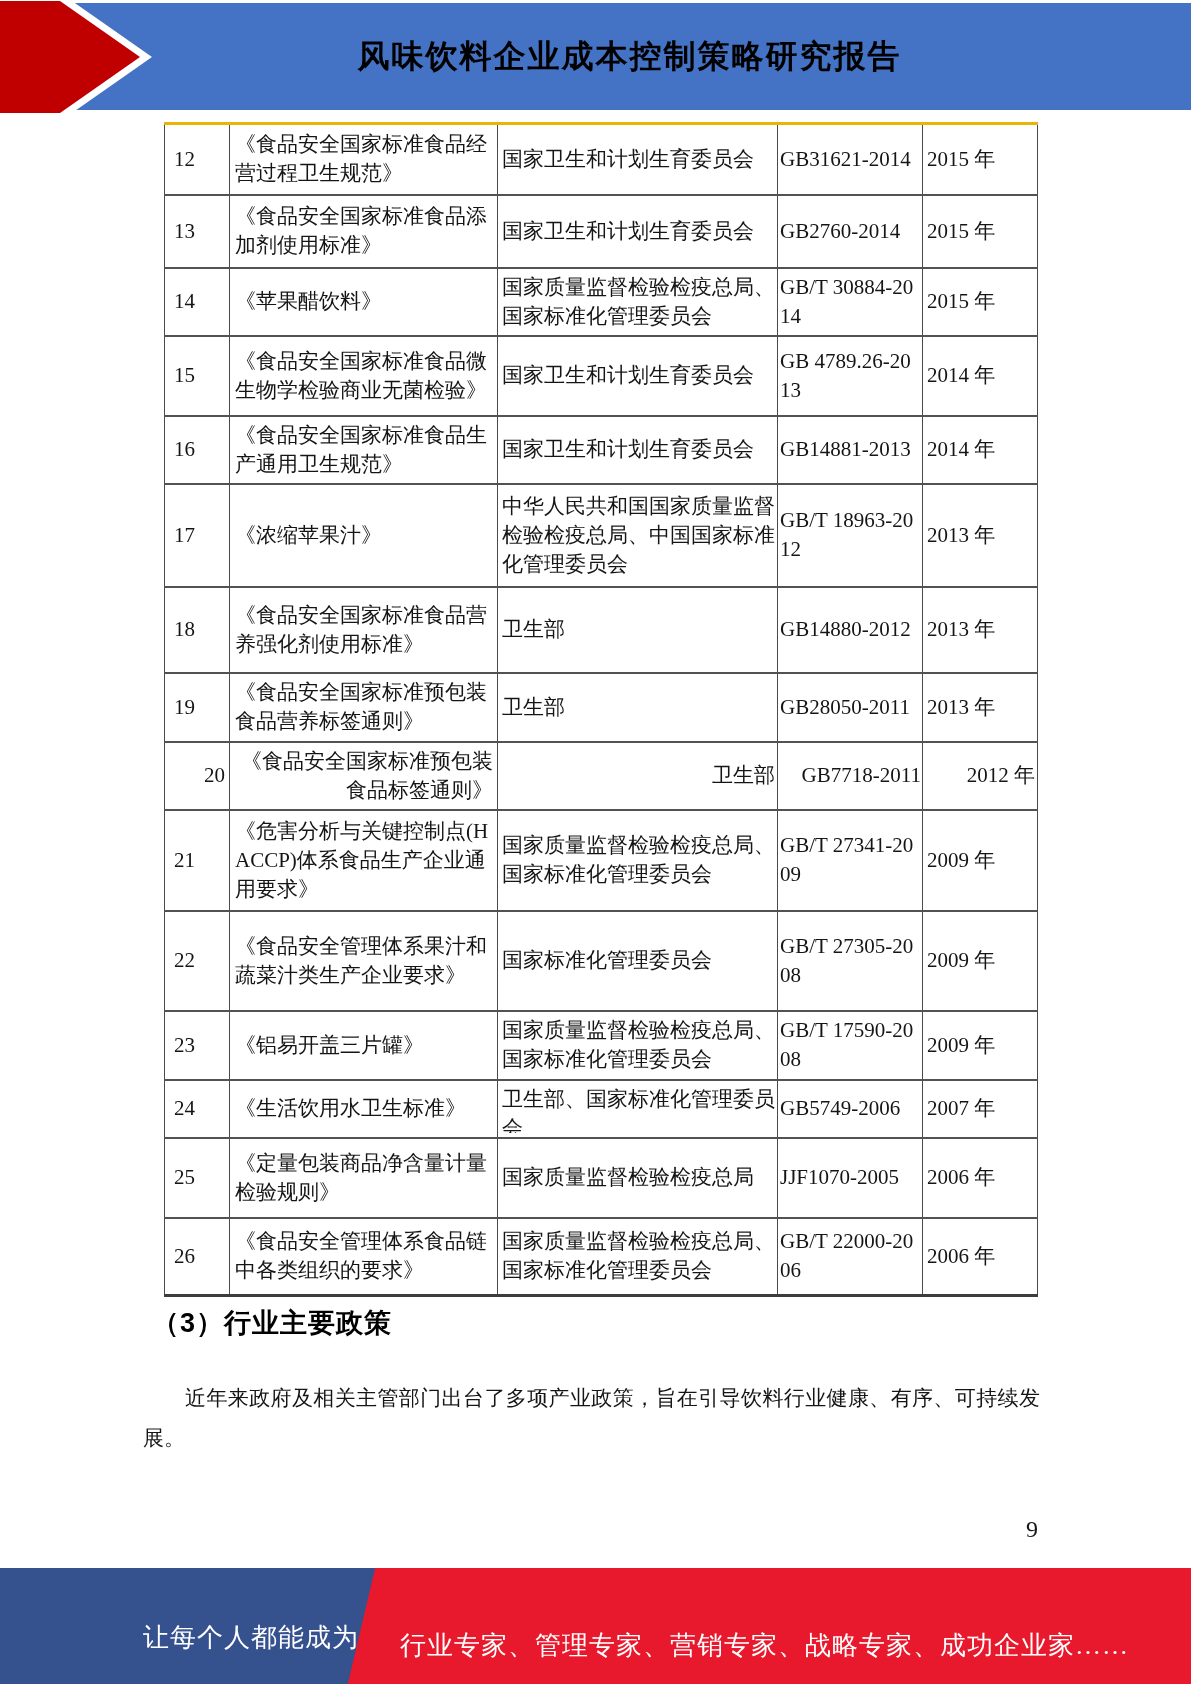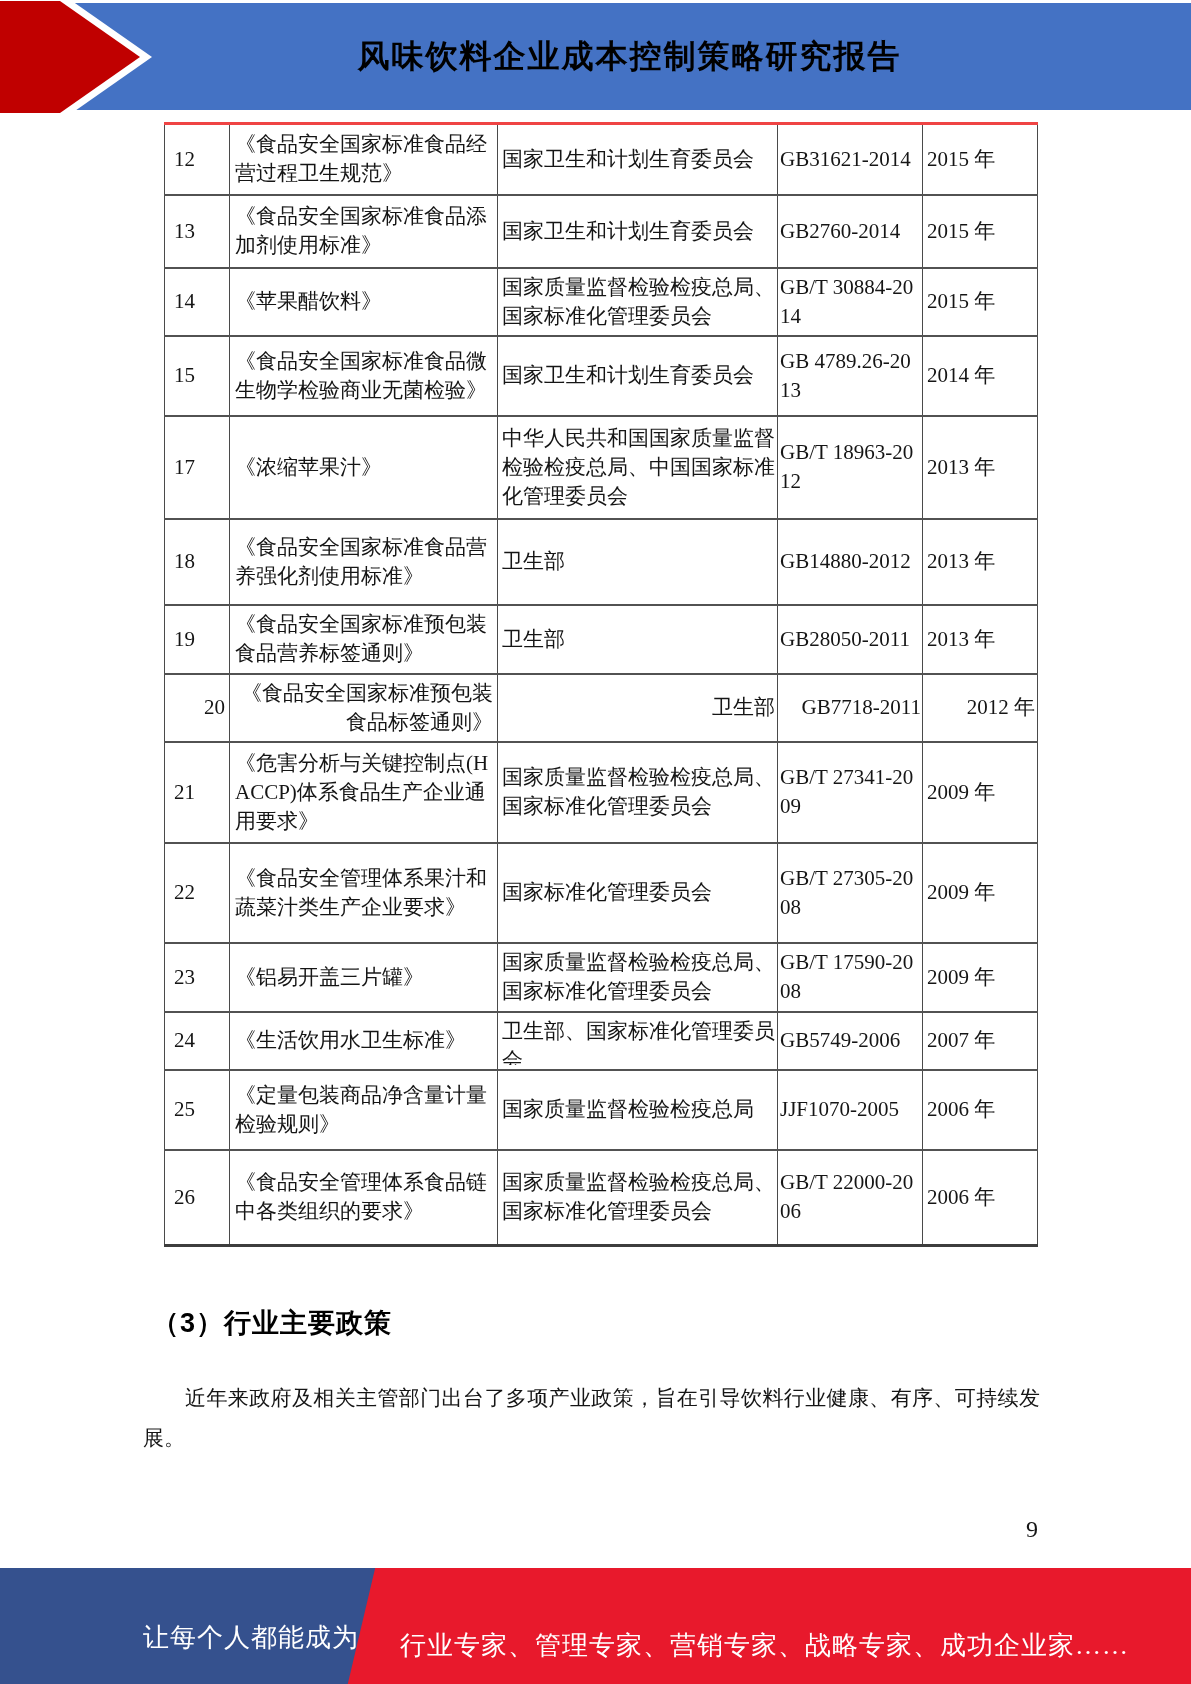--- a/index.html
+++ b/index.html
@@ -27,21 +27,21 @@
     font-weight:bold;font-size:32px;color:#000000;letter-spacing:2px;
     padding-left:60px;
   }
   .arrow{position:absolute;left:0;top:1px;width:160px;height:112px;}
   
   .tbl{
     position:absolute;left:164px;top:122px;width:873px;
     border-collapse:collapse;table-layout:fixed;
     font-size:21px;line-height:29px;color:var(--ink);
   }
-  .tbl{border-top:3px solid #ef4444;border-bottom:3px solid #3d3d3d;
+  .tbl{border-top:3px solid #eab308;border-bottom:3px solid #3d3d3d;
        border-left:1px solid var(--line);border-right:1px solid var(--line);}
   .tbl td{
     border:1px solid var(--line);
     border-top:2px solid #525252;border-bottom:2px solid #525252;
     vertical-align:middle;word-break:break-all;
   }
   .tbl td.c-no{padding:4px 4px 4px 9px;}
   .tbl td.c-name{padding:4px 4px 4px 5px;}
   .tbl td.c-org{padding:4px 2px 4px 4px;}
   .tbl td.c-std{padding:4px 1px 4px 2px;}
@@ -162,20 +162,37 @@
           <td class="c-org">
             <div>国家卫生和计划生育委员会</div>
           </td>
           <td class="c-std">
             <div>GB 4789.26-2013</div>
           </td>
           <td class="c-year">
             <div>2014 年</div>
           </td>
         </tr>
+        <tr style="height: 64px;">
+          <td class="c-no">
+            <div>16</div>
+          </td>
+          <td class="c-name">
+            <div>《食品安全国家标准食品生产通用卫生规范》</div>
+          </td>
+          <td class="c-org">
+            <div>国家卫生和计划生育委员会</div>
+          </td>
+          <td class="c-std">
+            <div>GB14881-2013</div>
+          </td>
+          <td class="c-year">
+            <div>2014 年</div>
+          </td>
+        </tr>
         <tr style="height: 103px;">
           <td class="c-no">
             <div>17</div>
           </td>
           <td class="c-name">
             <div>《浓缩苹果汁》</div>
           </td>
           <td class="c-org">
             <div>中华人民共和国国家质量监督检验检疫总局、中国国家标准化管理委员会</div>
           </td>
@@ -315,21 +332,21 @@
           <td class="c-org">
             <div>国家质量监督检验检疫总局</div>
           </td>
           <td class="c-std">
             <div>JJF1070-2005</div>
           </td>
           <td class="c-year">
             <div>2006 年</div>
           </td>
         </tr>
-        <tr style="height: 96px;">
+        <tr style="height: 78px;">
           <td class="c-no">
             <div>26</div>
           </td>
           <td class="c-name">
             <div>《食品安全管理体系食品链中各类组织的要求》</div>
           </td>
           <td class="c-org">
             <div>国家质量监督检验检疫总局、国家标准化管理委员会</div>
           </td>
           <td class="c-std">

